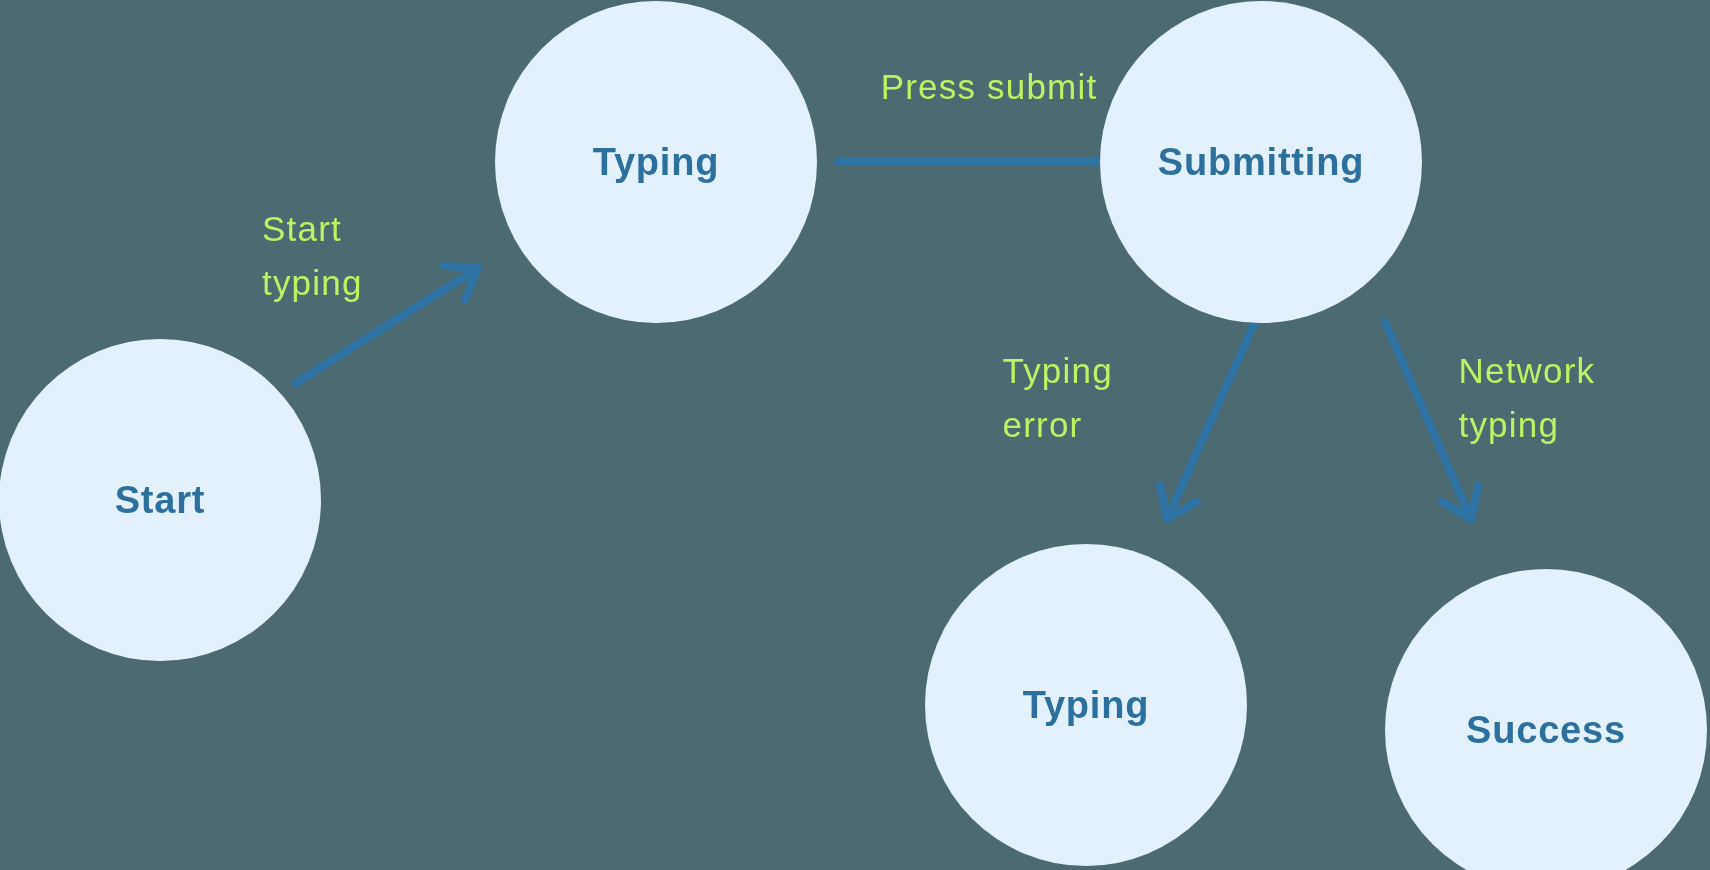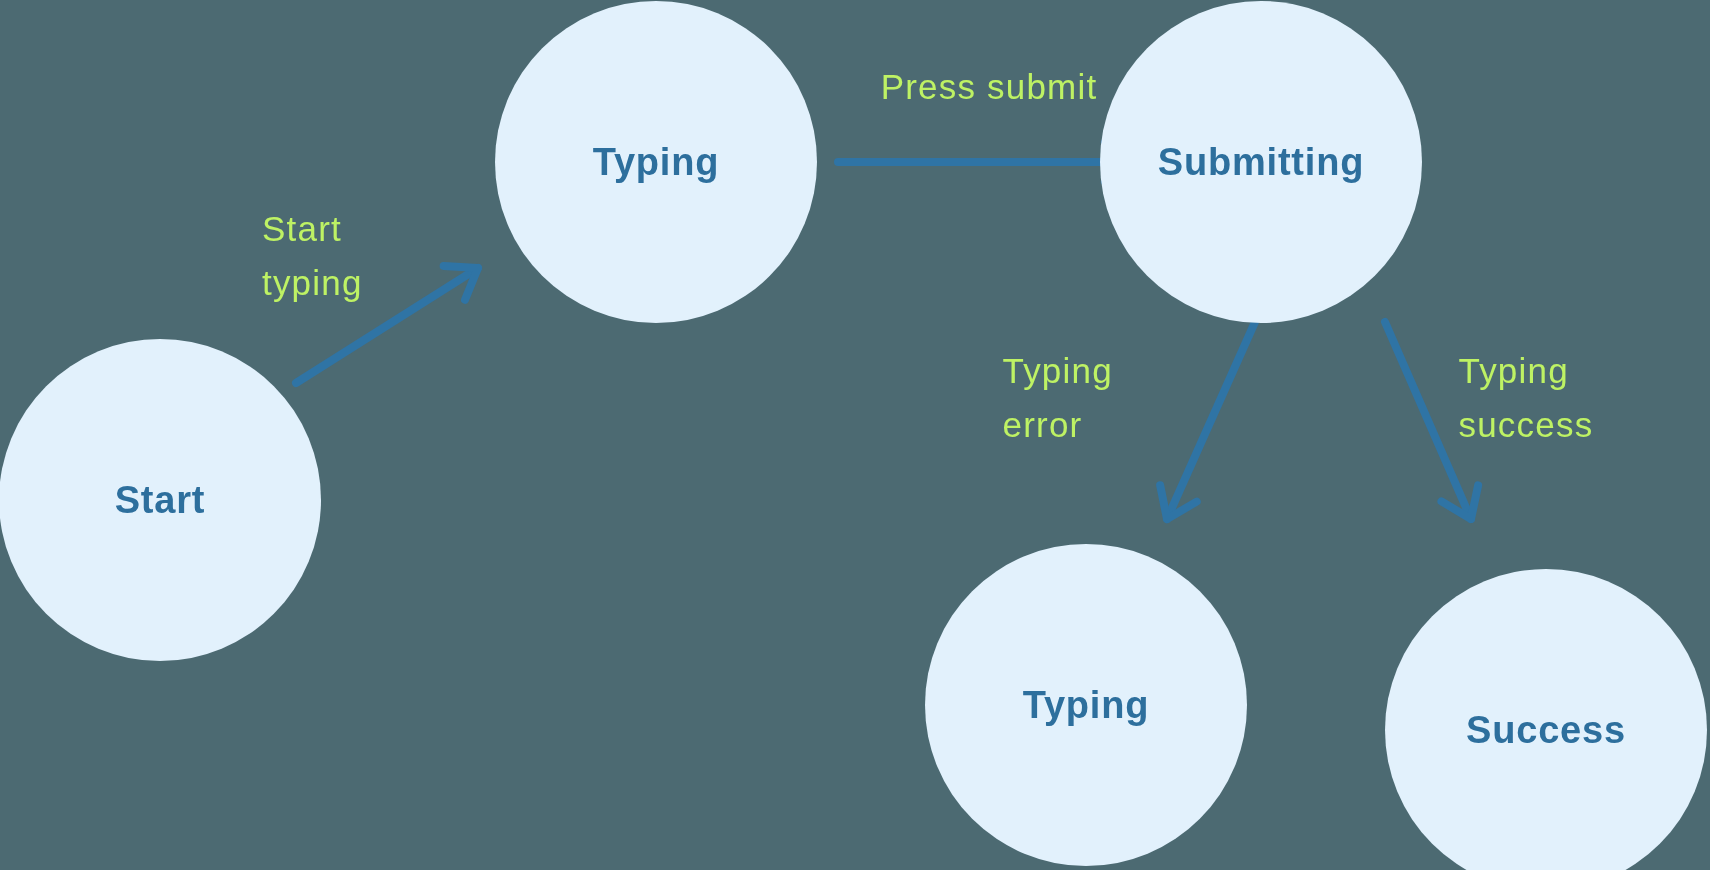--- a/index.html
+++ b/index.html
@@ -87,15 +87,15 @@
   <div class="node" style="left:1385px; top:569px;text-align:center;">
     <span class="node-label">Success</span>
   </div>
 
   <div class="edge-label wrap-120" style="left:327px; top:202px;">Start typing</div>
 
   <div class="edge-label one-line" style="left:989px; top:60px;">Press submit</div>
 
   <div class="edge-label wrap-170" style="left:1090px; top:344px;">Typing error</div>
 
-  <div class="edge-label wrap-170" style="left:1546px; top:344px;">Typing success</div>
+  <div class="edge-label wrap-170" style="left:1546px; top:344px;">Network typing</div>
 
 </div>
 
 </body></html>

